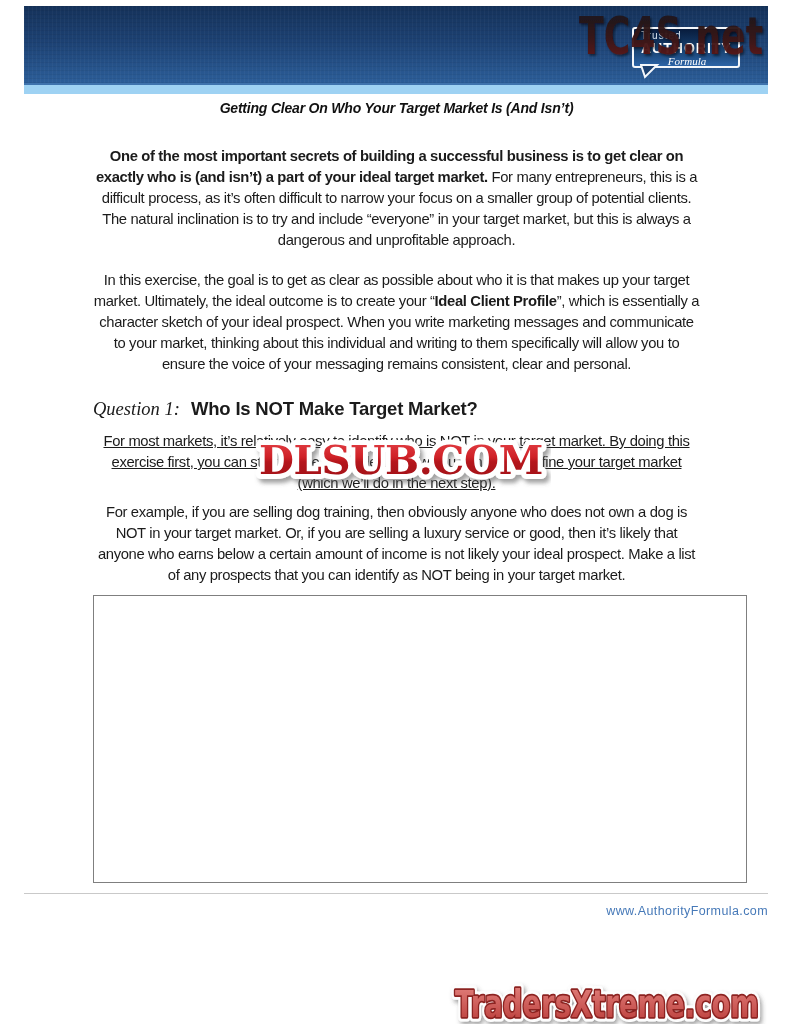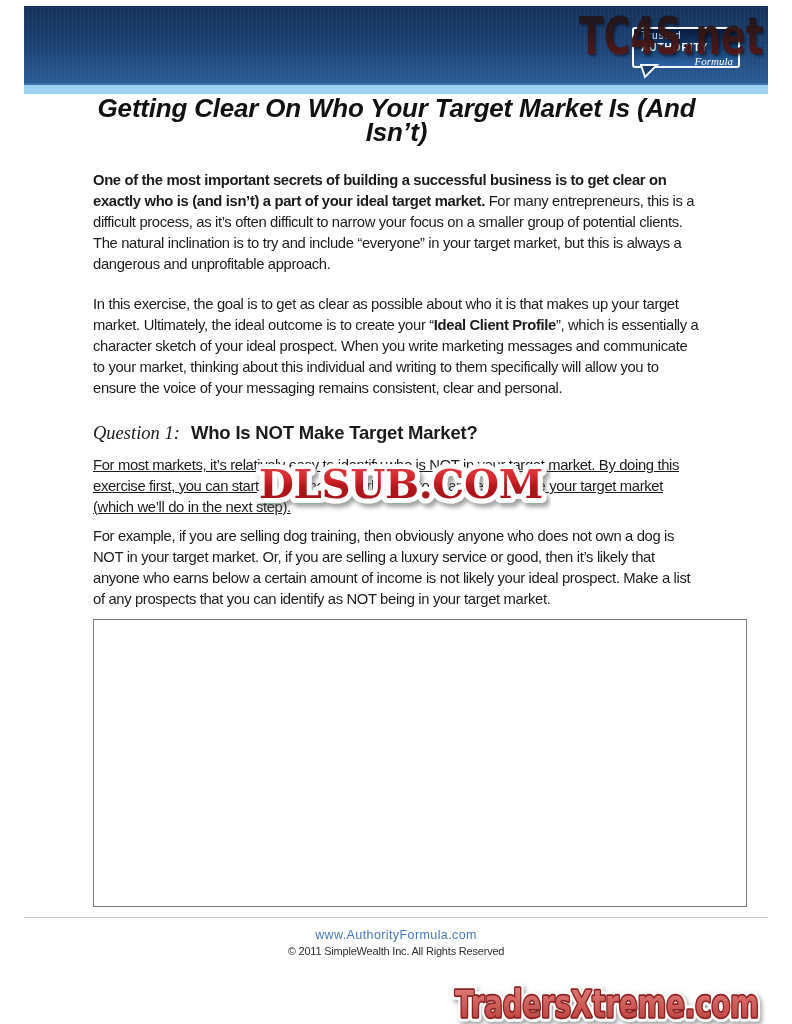--- a/index.html
+++ b/index.html
@@ -30,46 +30,46 @@
     position:absolute; top:21px; right:28px;
     width:108px; height:41px;
     border:2px solid #f4f7fb;
     border-radius:3px;
     background:linear-gradient(180deg, #081c3d 0%, #16406f 55%, #2d64a6 100%);
     color:#ffffff;
     z-index:1;
     padding:1px 5px 0 7px;
   }
   .logo-trusted { font-size:10px; line-height:11px; letter-spacing:1px; color:#dbe6f2; }
-  .logo-authority { font-size:10px; line-height:14px; font-weight:bold; letter-spacing:1px; }
-  .logo-formula { font-size:11px; line-height:12px; font-style:italic; text-align:right; font-family:"Liberation Serif", serif; }
+  .logo-authority { font-size:14px; line-height:14px; font-weight:bold; letter-spacing:1px; }
+  .logo-formula { font-size:11px; line-height:12px; font-style:italic; text-align:center; font-family:"Liberation Serif", serif; }
   .logo-tail { position:absolute; left:6px; bottom:-13px; }
 
   .tc4s { position:absolute; top:1px; right:2px; z-index:2; opacity:0.96; }
 
   
   .main { padding:0 68px 0 69px; }
   .doc-title {
     margin-top:30px;
     text-align:center;
     color:#36679e;
     font-size:29px; line-height:32px;
     font-weight:bold; letter-spacing:0.5px;
   }
   .doc-subtitle {
     margin-top:2px;
     text-align:center;
     color:#111111;
-    font-size:26px; line-height:24px;
+    font-size:14px; line-height:24px;
     font-weight:bold; font-style:italic;
     letter-spacing:-0.2px;
   }
   .para {
     font-size:14.8px; line-height:21px; letter-spacing:-0.35px;
-    text-align:left;
+    text-align:center;
   }
   .p1 { margin-top:26px; }
   .p2 { margin-top:19px; }
   .p3 { margin-top:9px; position:relative;text-decoration:underline; }
   .p4 { margin-top:8px; }
   .bold { font-weight:bold; }
 
   .q1 { margin-top:21px; font-size:18.5px; line-height:25px; }
   .q1-label { font-family:"Liberation Serif", serif; font-style:italic; letter-spacing:0; }
   .q1-title { font-weight:bold; letter-spacing:-0.2px; margin-left:6px; }
@@ -86,21 +86,21 @@
     position:absolute; top:-3px; left:50%; margin-left:-146px;
     width:300px; height:64px; z-index:3;
   }
   .wm-traders {
     position:absolute; top:972px; right:0px;
     width:322px; height:52px; z-index:4;
   }
 
   
   .footer-rule { margin-top:10px; border-top:1px solid #c9c9c9; }
-  .footer { text-align:center; padding-top:7px; }
+  .footer { text-align:right; padding-top:7px; }
   .footer-url {
     color:#4679b8; font-size:12.5px; line-height:17px; letter-spacing:0.4px;
     text-decoration:none; display:inline-block;
   }
   .footer-copy { color:#2e2e2e; font-size:11px; line-height:14px; letter-spacing:-0.2px; }
 </style>
 </head>
 <body>
 
 <div class="page">
@@ -164,21 +164,20 @@
     </div>
 
     <p class="para p4">For example, if you are selling dog training, then obviously anyone who does not own a dog is NOT in your target market.  Or, if you are selling a luxury service or good, then it’s likely that anyone who earns below a certain amount of income is not likely your ideal prospect.  Make a list of any prospects that you can identify as NOT being in your target market.</p>
 
     <div class="answer-box"></div>
   </div>
 
   <div class="footer-rule"></div>
   <div class="footer">
     <a href="#" class="footer-url">www.AuthorityFormula.com</a>
-    <div class="footer-copy">© 2011 SimpleWealth Inc.  All Rights Reserved</div>
   </div>
 
   <svg class="wm-traders" width="322" height="52" viewBox="0 0 322 52">
     <defs>
       <linearGradient id="txGrad" x1="0" y1="0" x2="0" y2="1">
         <stop offset="0%" stop-color="#e3837f"></stop>
         <stop offset="100%" stop-color="#b93936"></stop>
       </linearGradient>
       <filter id="txShadow" x="-20%" y="-20%" width="140%" height="140%">
         <feDropShadow dx="2" dy="3" stdDeviation="2" flood-color="#444444" flood-opacity="0.5"></feDropShadow>

